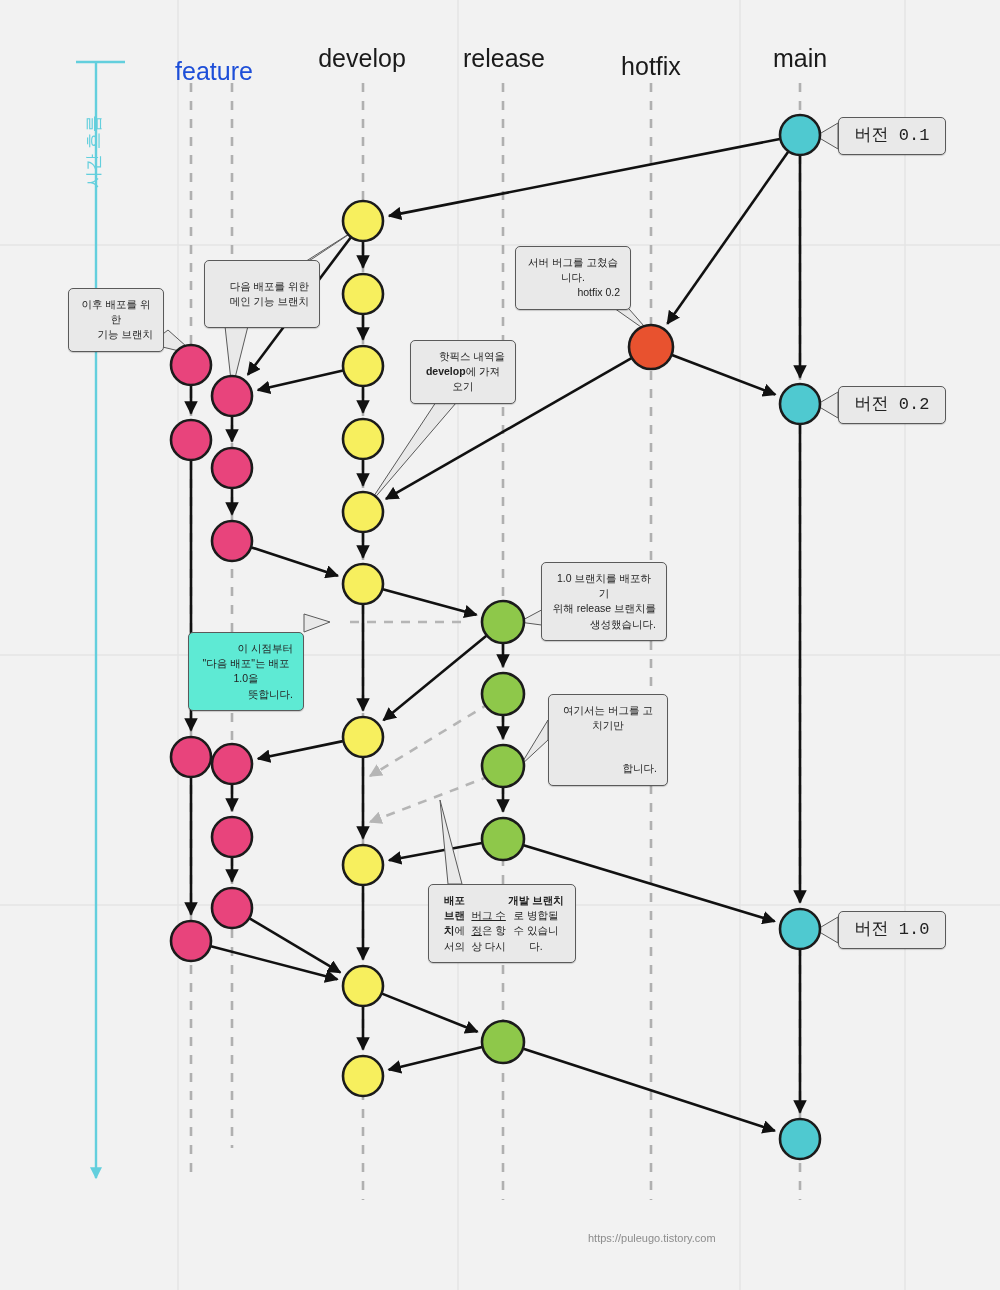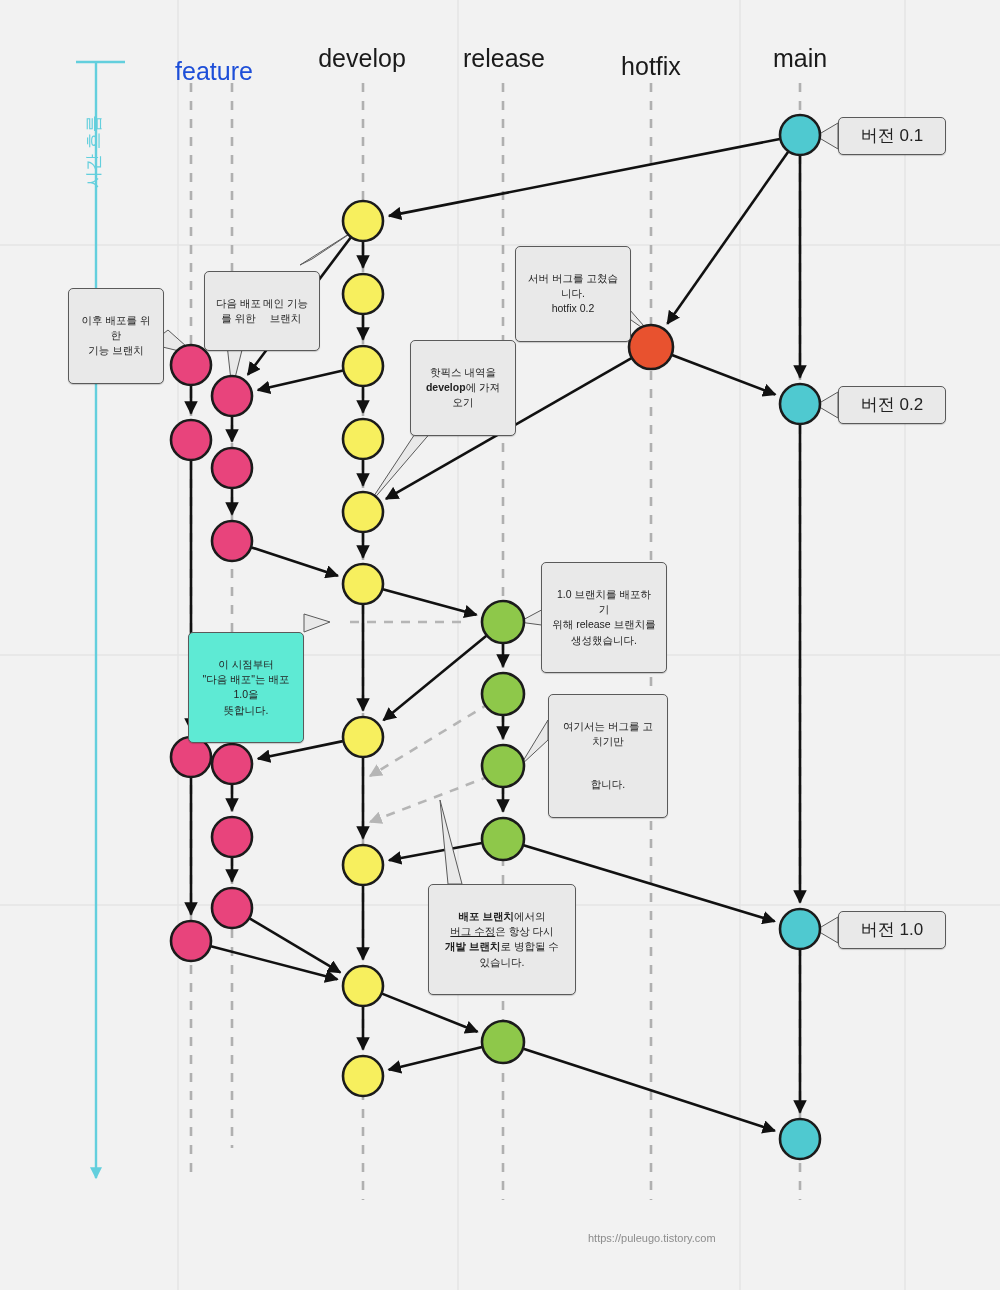--- a/index.html
+++ b/index.html
@@ -17,24 +17,24 @@
     font-family:"Liberation Sans","DejaVu Sans",sans-serif;
   }
   .time-label{
     position:absolute;color:#63cfdd;font-size:17px;white-space:nowrap;
     transform-origin:0 0;transform:rotate(-90deg);
   }
   .callout{
     position:absolute;background:#e9e9e9;border:1px solid #5a5a5a;
     border-radius:5px;color:#222;text-align:center;line-height:1.45;
     box-shadow:0 1px 1px rgba(0,0,0,.18);
-    padding:24px 10px;box-sizing:border-box;
+    padding:8px 10px;box-sizing:border-box;align-items:flex-end;
   }
   .callout.small{font-size:10.5px;}
-  .callout.version{font-size:17px;padding:9px 0;line-height:1.2;}
+  .callout.version{font-size:17px;padding:9px 0;line-height:1.2;font-family:Liberation Mono, monospace;}
   .callout b{font-weight:bold;}
   .callout u{text-decoration:underline;}
   .footer-url{
     position:absolute;color:#8c8c8c;font-size:11px;white-space:nowrap;
   }
 </style>
 </head>
 <body>
 
 <div id="stage">
@@ -171,21 +171,21 @@
       <div class="branch-title" style="left: 362px; top: 44px; color: rgb(26, 26, 26);">develop</div>
       <div class="branch-title" style="left: 504px; top: 44px; color: rgb(26, 26, 26);">release</div>
       <div class="branch-title" style="left: 651px; top: 52px; color: rgb(26, 26, 26);">hotfix</div>
       <div class="branch-title" style="left: 800px; top: 44px; color: rgb(26, 26, 26);">main</div>
     </div>
   <div id="callouts">
       <div class="callout small" style="left: 68px; top: 288px; width: 96px; min-height: 56px; display: flex; flex-direction: column; justify-content: center; background: rgb(233, 233, 233); border-color: rgb(90, 90, 90);">
         <div><span>이후 배포를 위한</span></div>
         <div><span>기능 브랜치</span></div>
       </div>
-      <div class="callout small" style="left: 204px; top: 271px; width: 116px; min-height: 68px; display: flex; flex-direction: row; justify-content: center; background: rgb(233, 233, 233); border-color: rgb(90, 90, 90);">
+      <div class="callout small" style="left: 204px; top: 260px; width: 116px; min-height: 68px; display: flex; flex-direction: column; justify-content: center; background: rgb(233, 233, 233); border-color: rgb(90, 90, 90);">
         <div><span>다음 배포를 위한</span></div>
         <div><span>메인 기능 브랜치</span></div>
       </div>
       <div class="callout small" style="left: 515px; top: 246px; width: 116px; min-height: 56px; display: flex; flex-direction: column; justify-content: center; background: rgb(233, 233, 233); border-color: rgb(90, 90, 90);">
         <div><span>서버 버그를 고쳤습니다.</span></div>
         <div><span>hotfix 0.2</span></div>
       </div>
       <div class="callout small" style="left: 410px; top: 340px; width: 106px; min-height: 56px; display: flex; flex-direction: column; justify-content: center; background: rgb(233, 233, 233); border-color: rgb(90, 90, 90);">
         <div><span>핫픽스 내역을</span></div>
         <div><b>develop</b><span>에 가져오기</span></div>
@@ -197,21 +197,21 @@
       </div>
       <div class="callout small" style="left: 188px; top: 594px; width: 116px; min-height: 60px; display: flex; flex-direction: column; justify-content: center; background: #5eead4; border-color: rgb(90, 90, 90); margin-top: 38px;">
         <div><span>이 시점부터</span></div>
         <div><span>"다음 배포"는 배포 1.0을</span></div>
         <div><span>뜻합니다.</span></div>
       </div>
       <div class="callout small" style="left: 548px; top: 694px; width: 120px; min-height: 54px; display: flex; flex-direction: column; justify-content: center; background: rgb(233, 233, 233); border-color: rgb(90, 90, 90); gap: 28px;">
         <div><span>여기서는 버그를 고치기만</span></div>
         <div><span>합니다.</span></div>
       </div>
-      <div class="callout small" style="left: 428px; top: 884px; width: 148px; min-height: 66px; display: flex; flex-direction: column; justify-content: center; background: rgb(233, 233, 233); border-color: rgb(90, 90, 90);">
+      <div class="callout small" style="left: 428px; top: 884px; width: 148px; min-height: 66px; display: flex; flex-direction: row; justify-content: center; background: rgb(233, 233, 233); border-color: rgb(90, 90, 90);">
         <div><b>배포 브랜치</b><span>에서의</span></div>
         <div><u>버그 수정</u><span>은 항상 다시</span></div>
         <div><b>개발 브랜치</b><span>로 병합될 수 있습니다.</span></div>
       </div>
     </div>
   <div id="versions">
       <div class="callout version" style="left: 838px; top: 117px; width: 108px; height: 38px; display: flex; align-items: center; justify-content: center; background: rgb(233, 233, 233); border-color: rgb(90, 90, 90);">
         <span>버전 0.1</span>
       </div>
       <div class="callout version" style="left: 838px; top: 386px; width: 108px; height: 38px; display: flex; align-items: center; justify-content: center; background: rgb(233, 233, 233); border-color: rgb(90, 90, 90);">

